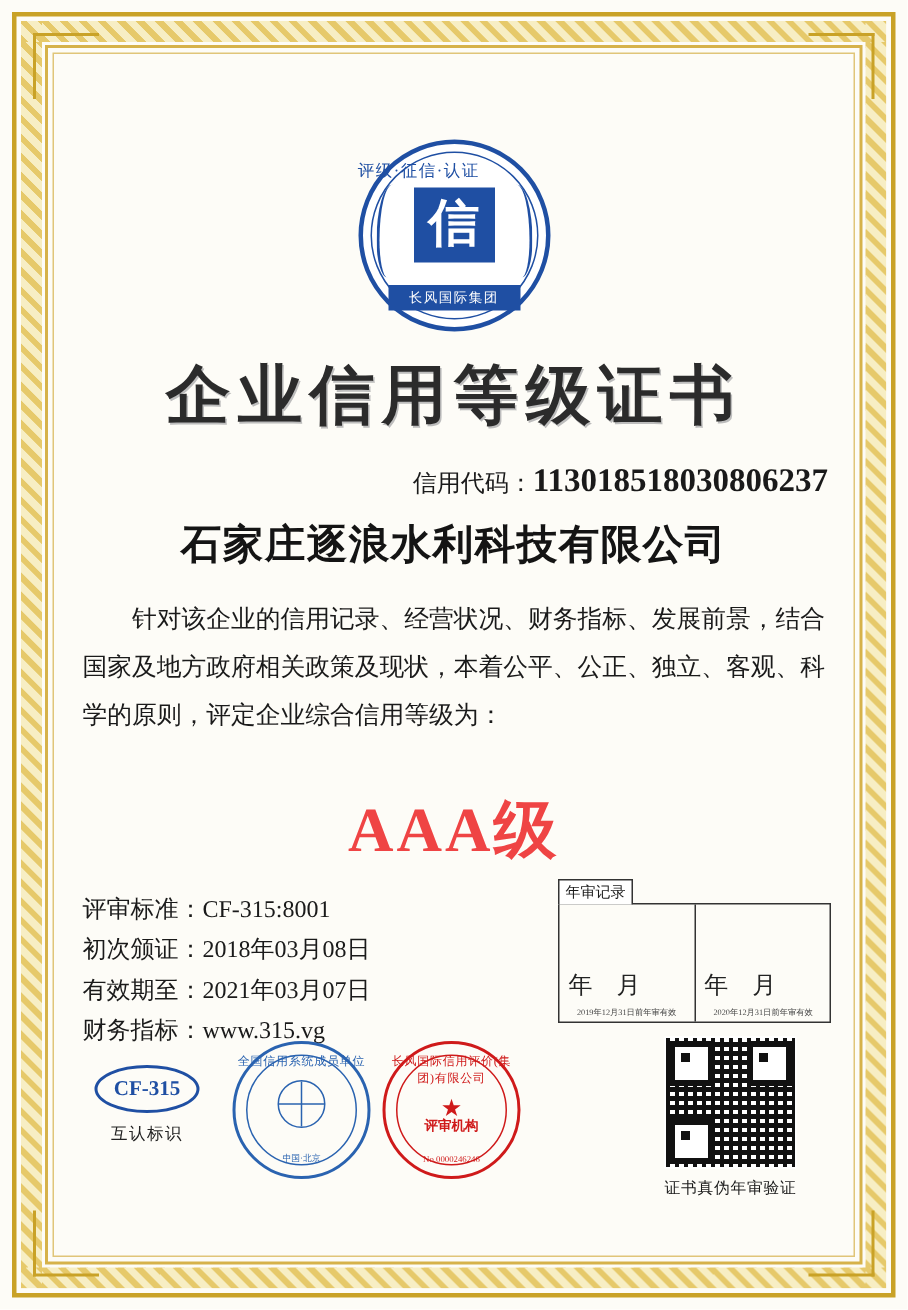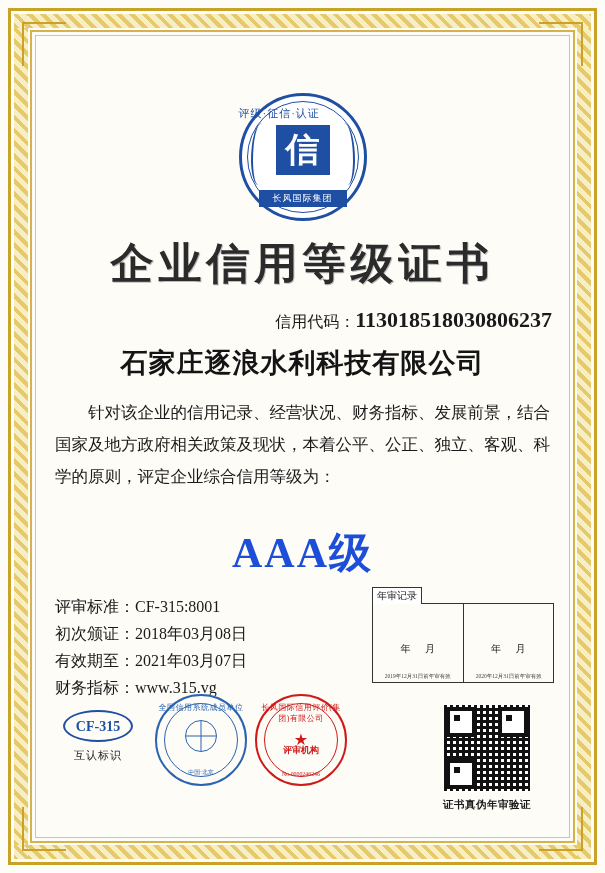--- a/index.html
+++ b/index.html
@@ -202,21 +202,21 @@
     text-indent: 33px;
   }
 
   .grade {
     position: absolute;
     top: 480px;
     width: 100%;
     text-align: center;
     font-size: 42px;
     font-weight: bold;
-    color: #1d4ed8;
+    color: #ef4444;
     letter-spacing: 2px;
     font-family: "Liberation Serif", serif;
   }
 
   .details {
     position: absolute;
     top: 548px;
     left: 10px;
     font-size: 16px;
     line-height: 27px;
@@ -249,24 +249,24 @@
     display: flex;
     margin-top: -1px;
   }
   .review-cell {
     flex: 1;
     position: relative;
   }
   .review-cell + .review-cell { border-left: 1px solid #333; }
   .review-cell .ym {
     position: absolute;
-    bottom: 26px;
-    width: 100%;
-    text-align: center;
-    font-size: 10px;
+    bottom: 13px;
+    width: 100%;
+    text-align: left;
+    font-size: 16px;
     color: #222;
     letter-spacing: 6px;
     padding-left: 6px;
     box-sizing: border-box;
   }
   .review-cell .note {
     position: absolute;
     bottom: 1px;
     width: 100%;
     text-align: center;
@@ -390,24 +390,23 @@
   .seal-globe:after {
     left: 0; top: 50%;
     width: 100%; height: 1px;
     transform: translateY(-50%);
   }
 
   
   .qr-wrap {
     position: absolute;
     right: 14px;
-    top: 16px;
+    top: 3px;
     width: 118px;
     text-align: center;
-    font-weight: bold;
   }
   .qr {
     width: 86px;
     height: 86px;
     margin: 0 auto;
     background-color: #fff;
     background-image:
       repeating-linear-gradient(90deg, #111 0 3px, transparent 3px 6px),
       repeating-linear-gradient(0deg, #111 0 3px, transparent 3px 6px);
     background-size: 6px 6px, 6px 6px;

